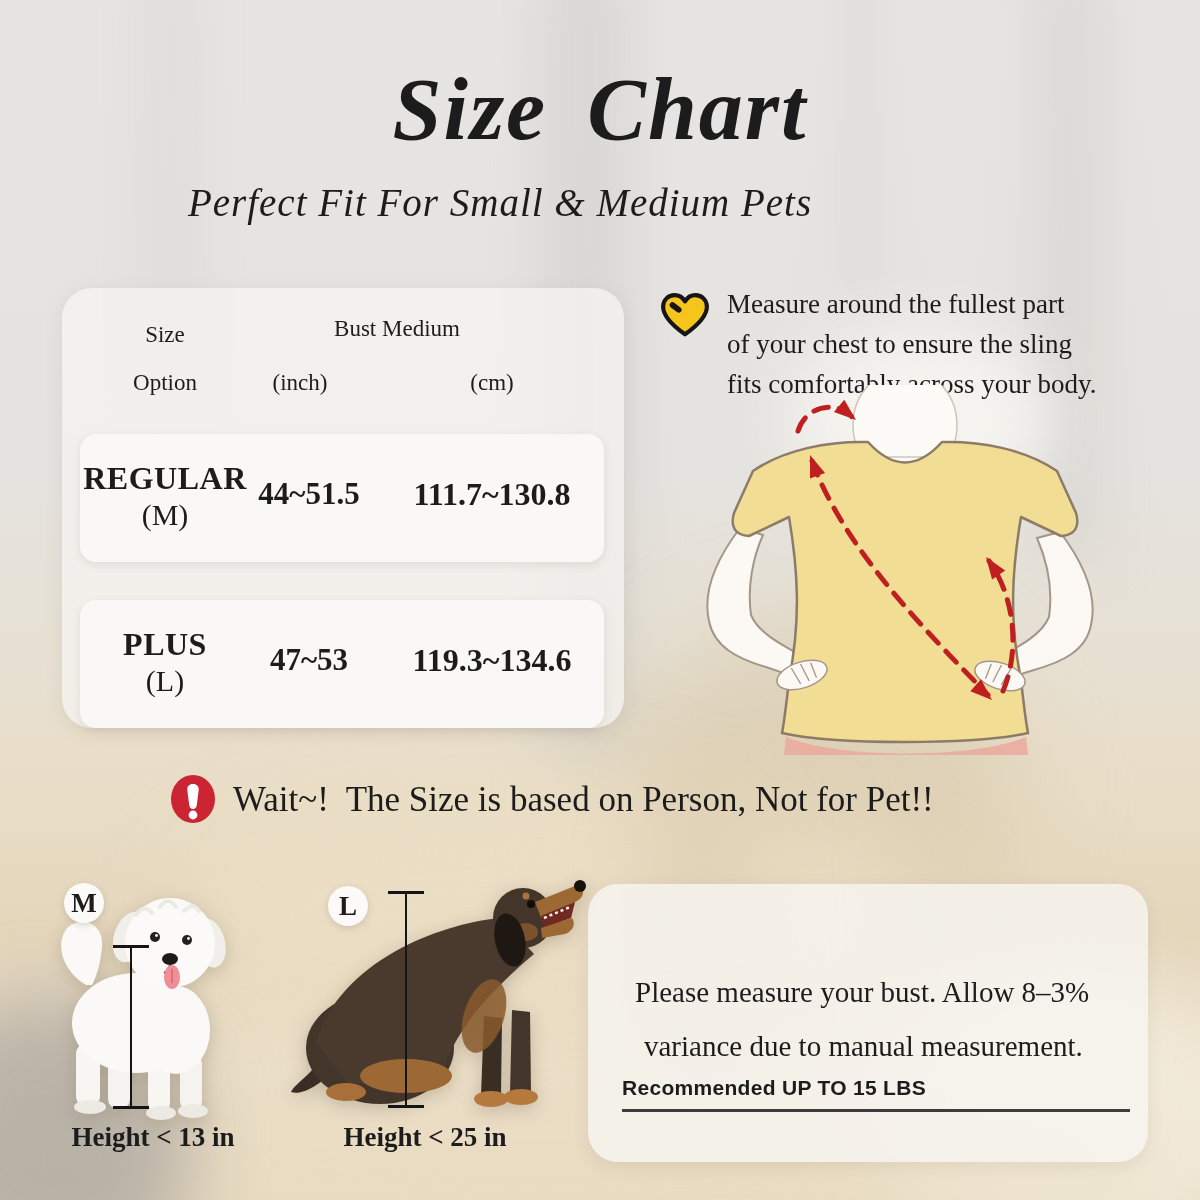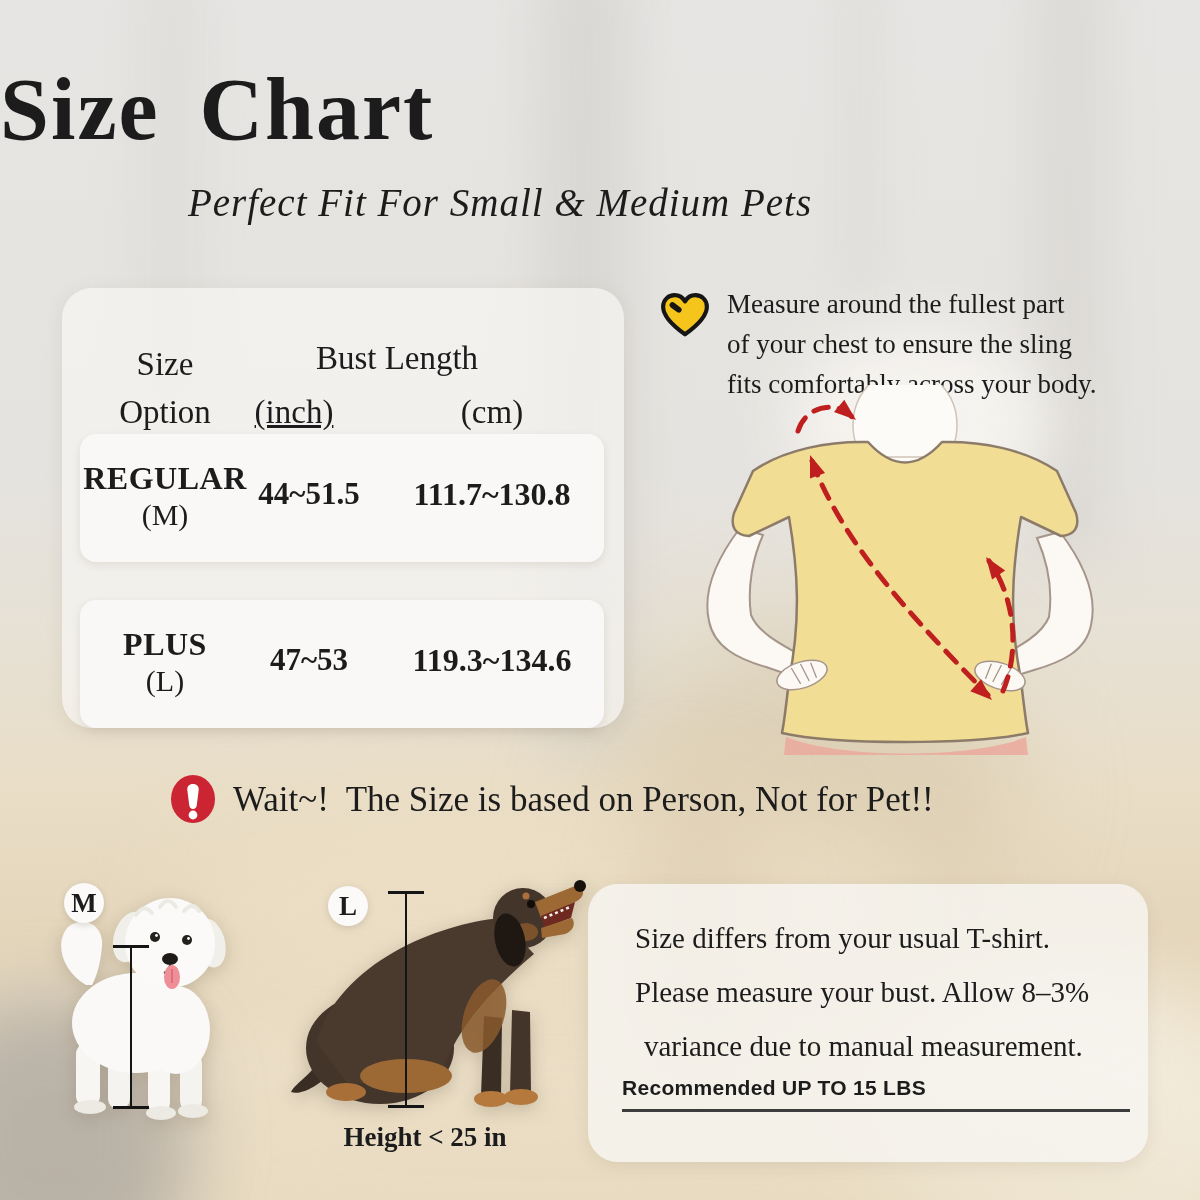--- a/index.html
+++ b/index.html
@@ -15,38 +15,38 @@
   .s4 { left:840px; top:-40px; width:40px; height:340px; background:#d8d5d0; opacity:.4; filter:blur(22px); border-radius:0; }
   .b1 { left:-80px; top:1000px; width:270px; height:280px; background:#a09c98; opacity:.65; filter:blur(38px); border-radius:40%; }
   .b2 { left:180px; top:790px; width:760px; height:240px; background:#ecdfc6; opacity:.8; filter:blur(46px); }
   .b3 { left:600px; top:620px; width:420px; height:360px; background:#d3c4a5; opacity:.5; filter:blur(52px); transform:rotate(-18deg); }
   .b4 { left:880px; top:980px; width:380px; height:280px; background:#f4eedf; opacity:.85; filter:blur(44px); }
   .b5 { left:790px; top:330px; width:260px; height:180px; background:#f7f5f1; opacity:.9; filter:blur(30px); }
   .b6 { left:40px; top:1050px; width:1140px; height:220px; background:#e9dcc2; opacity:.5; filter:blur(40px); }
   .b7 { left:640px; top:760px; width:120px; height:380px; background:#d9c9ad; opacity:.5; filter:blur(40px); }
 
   .title {
-    position:absolute; left:0; top:64px; width:1200px; text-align:left;
-    font-size:88px; font-weight:700; letter-spacing:2px; word-spacing:16px; line-height:1.05;
+    position:absolute; left:0; top:64px; width:1200px; text-align:center;
+    font-size:88px; font-weight:700; letter-spacing:2px; word-spacing:16px; line-height:1.05;font-style:italic;
   }
   .subtitle {
     position:absolute; left:0; top:180px; width:1000px; text-align:center;
     font-size:39px; font-style:italic; letter-spacing:1px;
   }
 
   .table-panel {
     position:absolute; left:62px; top:288px; width:562px; height:440px;
     background:rgba(246,245,243,.72); border-radius:30px;
     box-shadow:0 4px 18px rgba(120,110,90,.12);
   }
-  .th { position:absolute; font-size:33px; line-height:1.1; text-align:center;margin-top:24px; }
+  .th { position:absolute; font-size:23px; line-height:1.1; text-align:center; }
   .th-size1 { left:18px;  top:34px;  width:170px; }
   .th-size2 { left:18px;  top:82px;  width:170px; }
   .th-bust  { left:170px; top:28px;  width:330px; }
-  .th-inch  { left:152px; top:82px;  width:160px;text-decoration:underline; }
+  .th-inch  { left:158px; top:82px;  width:160px; }
   .th-cm    { left:350px; top:82px;  width:160px; }
 
   .row-card {
     position:absolute; left:18px; width:524px; height:128px;
     background:#f9f8f6; border-radius:16px;
     box-shadow:0 3px 8px rgba(110,100,80,.14);
   }
   .row-1 { top:146px; } .row-2 { top:296px;margin-top:16px; }
   .cell { position:absolute; text-align:center; }
   .c-name  { left:0px;   top:26px; width:170px; font-size:32px; font-weight:700; letter-spacing:.5px; }
@@ -114,21 +114,21 @@
   <div class="bg b6"></div>
   <div class="bg b1"></div>
   <div class="bg b5"></div>
 
   <div class="title">Size Chart</div>
   <div class="subtitle">Perfect Fit For Small &amp; Medium Pets</div>
 
   <section class="table-panel">
     <div class="th th-size1">Size</div>
     <div class="th th-size2">Option</div>
-    <div class="th th-bust">Bust Length</div>
+    <div class="th th-bust">Bust Medium</div>
     <div class="th th-inch">(inch)</div>
     <div class="th th-cm">(cm)</div>
 
     <div class="row-card row-1">
       <div class="cell c-name">REGULAR</div>
       <div class="cell c-code">(M)</div>
       <div class="cell c-inch">44~51.5</div>
       <div class="cell c-cm">111.7~130.8</div>
     </div>
     <div class="row-card row-2">
@@ -245,22 +245,22 @@
   <div class="badge badge-m">M</div>
   <div class="badge badge-l">L</div>
 
   <div class="vline vl-m"></div>
   <div class="hcap cap-m-top"></div>
   <div class="hcap cap-m-bot"></div>
   <div class="vline vl-l"></div>
   <div class="hcap cap-l-top"></div>
   <div class="hcap cap-l-bot"></div>
 
+  <div class="hlabel hl-m">Height &lt; 13 in</div>
   <div class="hlabel hl-l">Height &lt; 25 in</div>
 
   <section class="note-panel">
-    <div class="note-line nl-1">Size differs from your usual T-shirt.</div>
     <div class="note-line nl-2">Please measure your bust. Allow 8–3%</div>
     <div class="note-line nl-3">variance due to manual measurement.</div>
     <div class="note-rec">Recommended UP TO 15 LBS</div>
   </section>
 
 </div>
 
 </body></html>

